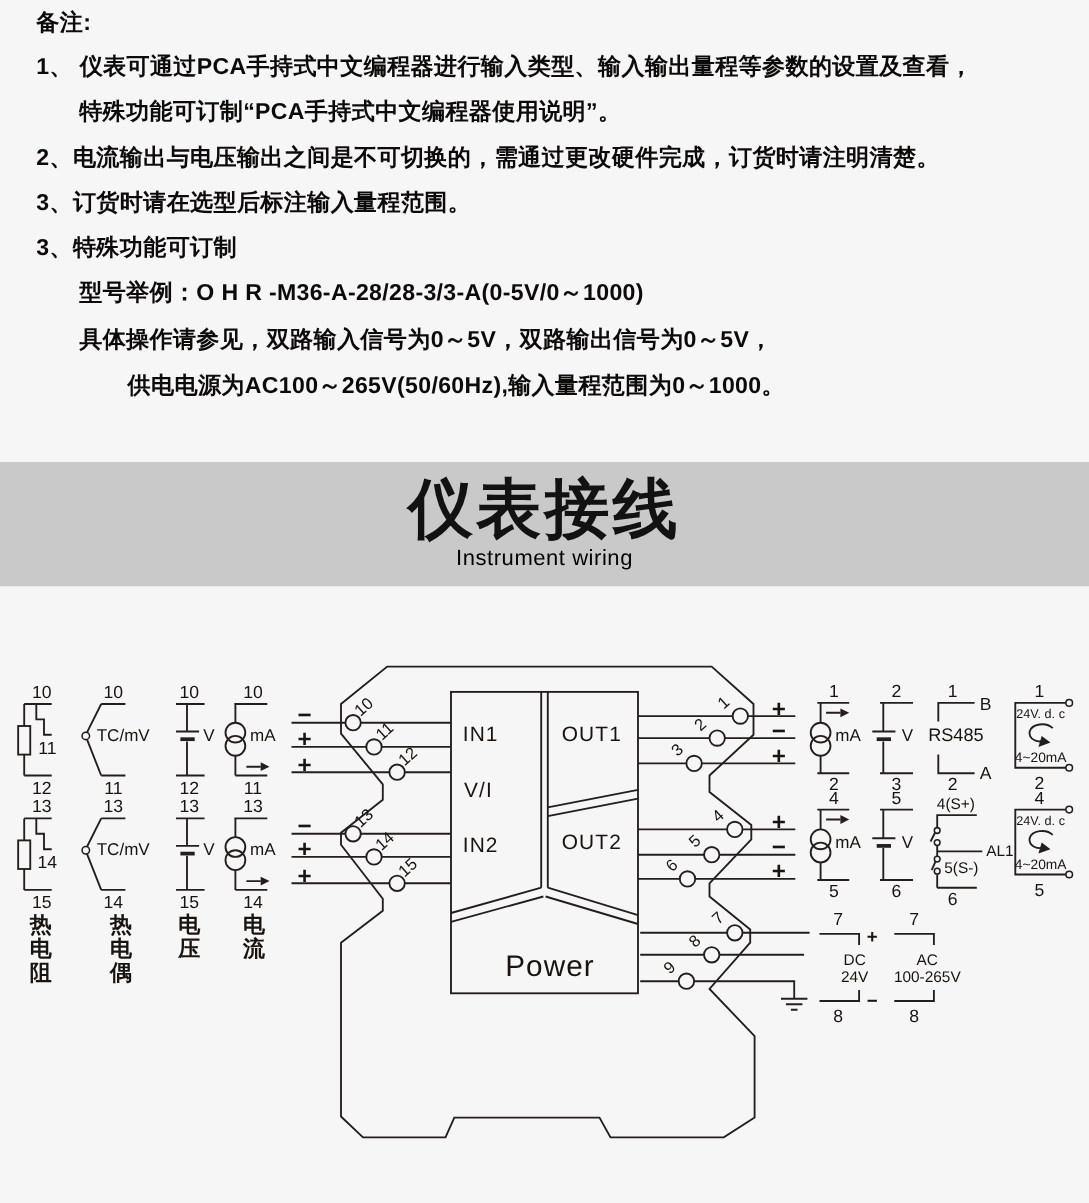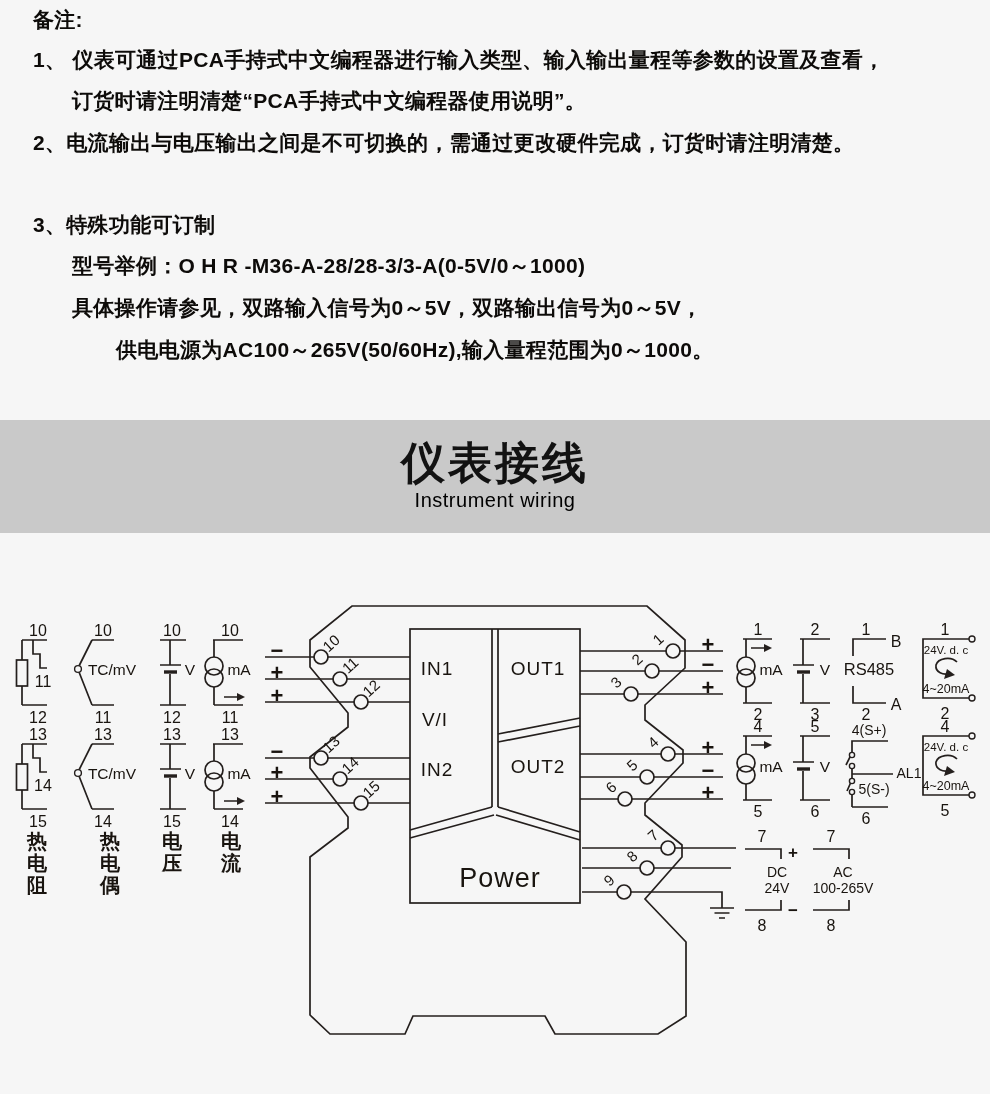--- a/index.html
+++ b/index.html
@@ -14,21 +14,21 @@
   .note {
     position:absolute; white-space:nowrap;
     font-size:21px; font-weight:600; letter-spacing:0.3px; color:#0d0b09;
   }
   
   .banner {
     position:absolute; left:0; top:420px; width:990px; height:113px;
     background:#c9c9c9; display:flex; flex-direction:column;
     align-items:center; justify-content:center;
   }
-  .banner-title { font-size:44px; font-weight:700; letter-spacing:3px; color:#121212; line-height:1; }
+  .banner-title { font-size:59px; font-weight:700; letter-spacing:3px; color:#121212; line-height:1; }
   .banner-sub { font-size:20px; font-weight:400; color:#000000; margin-top:4px; letter-spacing:0.5px; }
   
   svg.diagram { position:absolute; left:0; top:0; }
   svg .w  { stroke:#241f1d; stroke-width:1.7; fill:none; }
   svg .thk{ stroke:#241f1d; stroke-width:3.4; fill:none; }
   svg .node { fill:#f6f6f6; stroke:#241f1d; stroke-width:1.7; }
   svg .dot  { fill:#f6f6f6; stroke:#241f1d; stroke-width:1.4; }
   svg .ah { fill:#241f1d; stroke:none; }
   svg text { fill:#19140f; dominant-baseline:central; font-family:"Liberation Sans", sans-serif; }
   .num { font-size:16px; text-anchor:middle; }
@@ -43,22 +43,23 @@
   .md  { font-size:14px; text-anchor:middle; }
   .cn  { font-size:20px; text-anchor:middle; font-weight:600; }
 </style>
 </head>
 <body>
 
 <div class="page">
 
   <div class="note" style="left:33px; top:6px;">备注:</div>
   <div class="note" style="left:33px; top:46px;">1、 仪表可通过PCA手持式中文编程器进行输入类型、输入输出量程等参数的设置及查看，</div>
-  <div class="note" style="left:72px; top:87px;">订货时请注明清楚“PCA手持式中文编程器使用说明”。</div>
+  <div class="note" style="left:72px; top:87px;">特殊功能可订制“PCA手持式中文编程器使用说明”。</div>
   <div class="note" style="left:33px; top:129px;">2、电流输出与电压输出之间是不可切换的，需通过更改硬件完成，订货时请注明清楚。</div>
+  <div class="note" style="left:33px; top:170px;">3、订货时请在选型后标注输入量程范围。</div>
   <div class="note" style="left:33px; top:211px;">3、特殊功能可订制</div>
   <div class="note" style="left:72px; top:252px;">型号举例：O H R -M36-A-28/28-3/3-A(0-5V/0～1000)</div>
   <div class="note" style="left:72px; top:294px;">具体操作请参见，双路输入信号为0～5V，双路输出信号为0～5V，</div>
   <div class="note" style="left:72px; top:336px;margin-left:44px;">供电电源为AC100～265V(50/60Hz),输入量程范围为0～1000。</div>
 
   <div class="banner">
     <div class="banner-title">仪表接线</div>
     <div class="banner-sub">Instrument wiring</div>
   </div>
 

